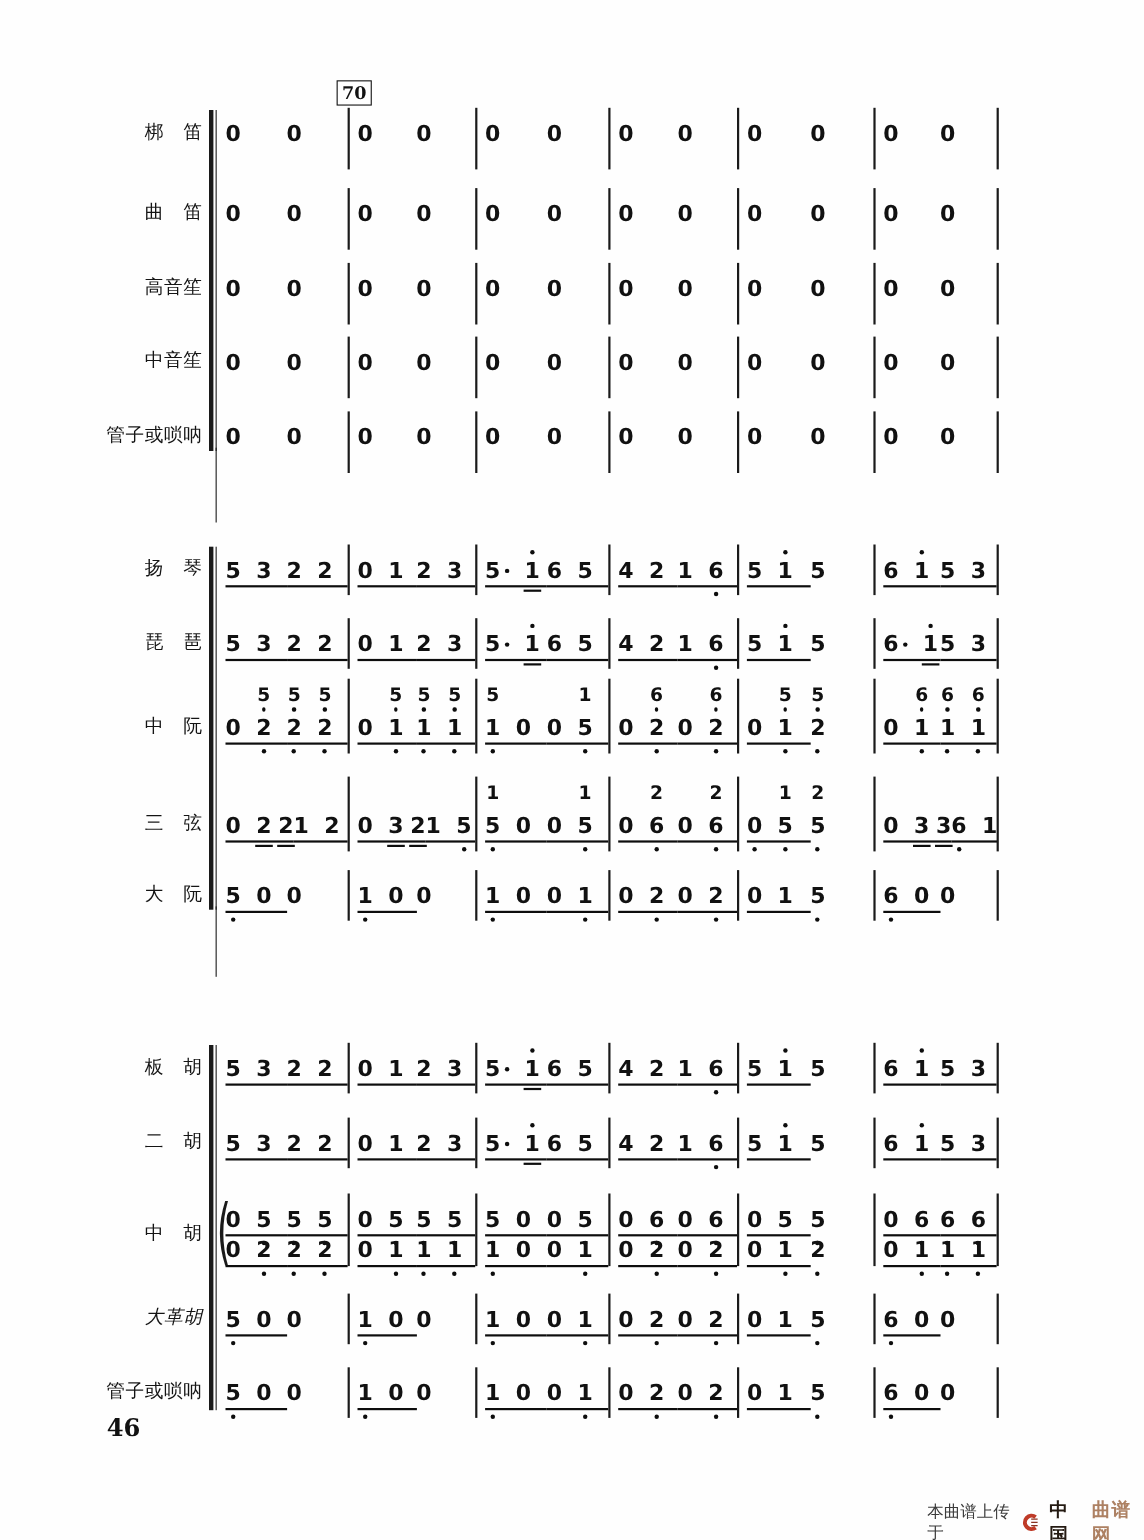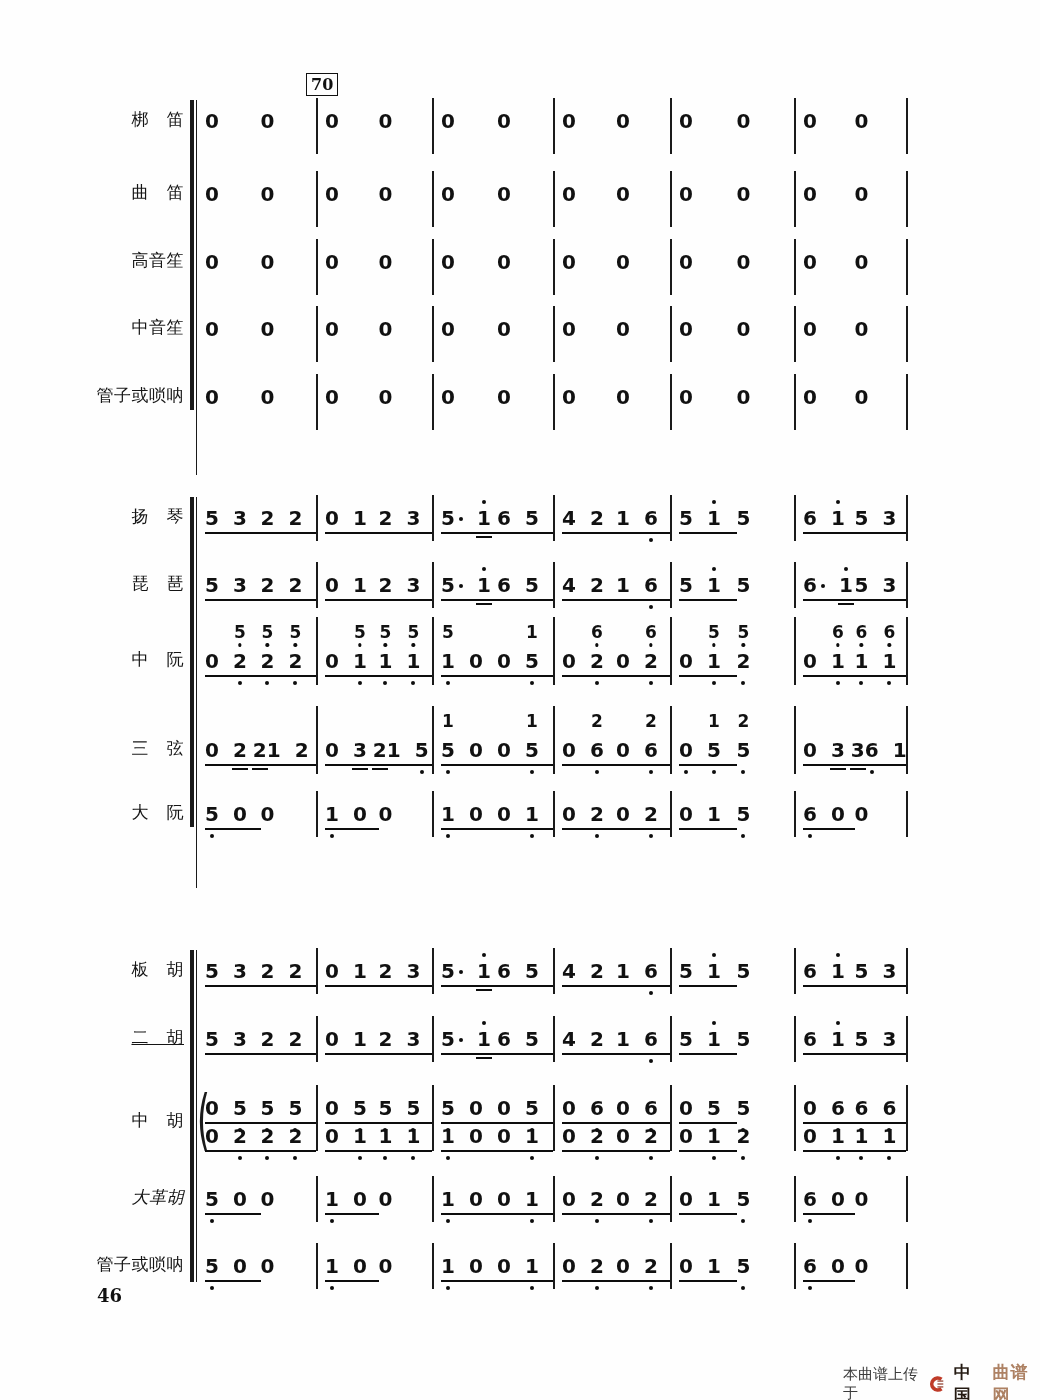--- a/index.html
+++ b/index.html
@@ -26,21 +26,21 @@
         width:3.5px;height:3.5px;border-radius:50%;background:#0d0d0d}
   .barline{position:absolute;width:1.5px;background:#1a1a1a}
   .sysline{position:absolute;background:#1a1a1a}
   .brace{position:absolute;font-size:66px;font-weight:400;color:#1a1a1a;line-height:1;
          transform:scale(.5,1);transform-origin:left center;
          font-family:"DejaVu Sans",sans-serif}
   .rehearsal{position:absolute;left:306px;top:73px;border:1.5px solid #111;
              padding:0 4px;font-family:"DejaVu Serif",serif;font-weight:700;
              font-size:16px;line-height:21px}
   .pageno{position:absolute;left:97px;top:1285px;font-family:"DejaVu Serif",serif;
-          font-weight:700;font-size:18px}
+          font-weight:700;font-size:22px}
   .wm{position:absolute;left:843px;top:1361px;display:flex;align-items:center;gap:7px}
   .wm .pre{font-size:15px;font-weight:500}
   .wm .b1,.wm .b2{font-size:17px;font-weight:700;letter-spacing:1px}
 </style>
 </head>
 <body>
 
 <div class="rehearsal">70</div>
 
 <div id="score">
@@ -1191,21 +1191,21 @@
           <div class="digit">3</div>
         </div>
       </div>
     </div>
     <div class="barline" style="left: 316px; top: 948px; height: 46px;"></div>
     <div class="barline" style="left: 432px; top: 948px; height: 46px;"></div>
     <div class="barline" style="left: 553px; top: 948px; height: 46px;"></div>
     <div class="barline" style="left: 670px; top: 948px; height: 46px;"></div>
     <div class="barline" style="left: 794px; top: 948px; height: 46px;"></div>
     <div class="barline" style="left: 906px; top: 948px; height: 46px;"></div>
-    <div class="label" style="top: 1027px; text-decoration: underline;">二　胡</div>
+    <div class="label" style="top: 1027px;">二　胡</div>
     <div class="measure" style="left: 196px; top: 1021px; width: 120px;">
       <div class="beat beamed">
         <div class="note">
           <div class="digit">5</div>
         </div>
         <div class="note">
           <div class="digit">3</div>
         </div>
       </div>
       <div class="beat beamed">

